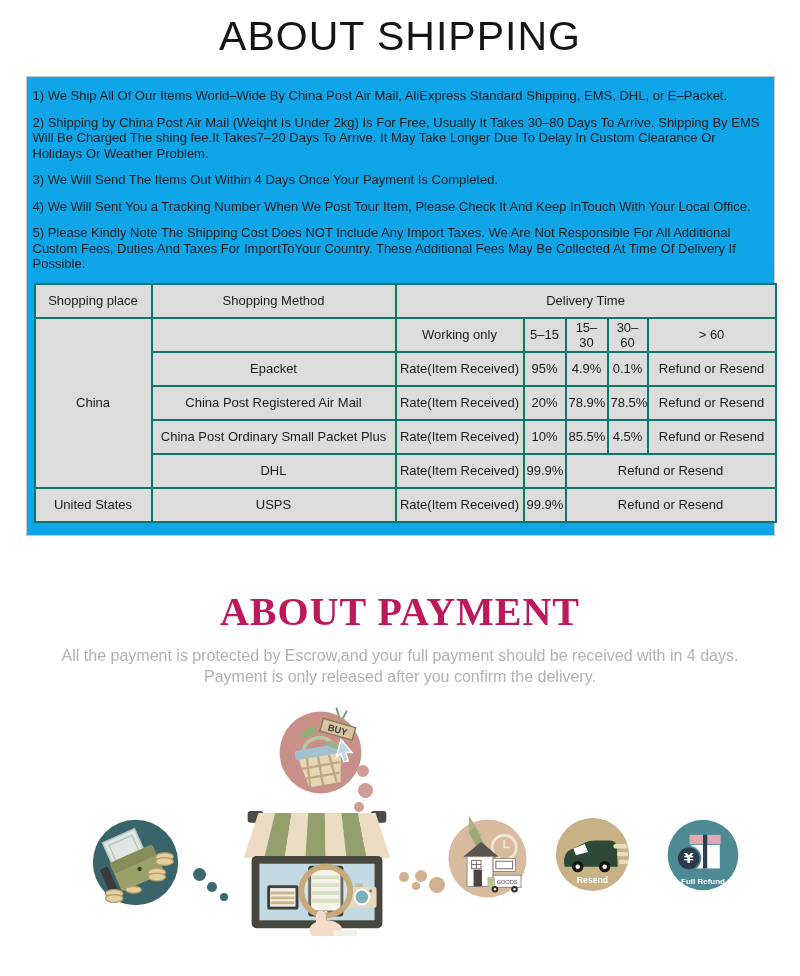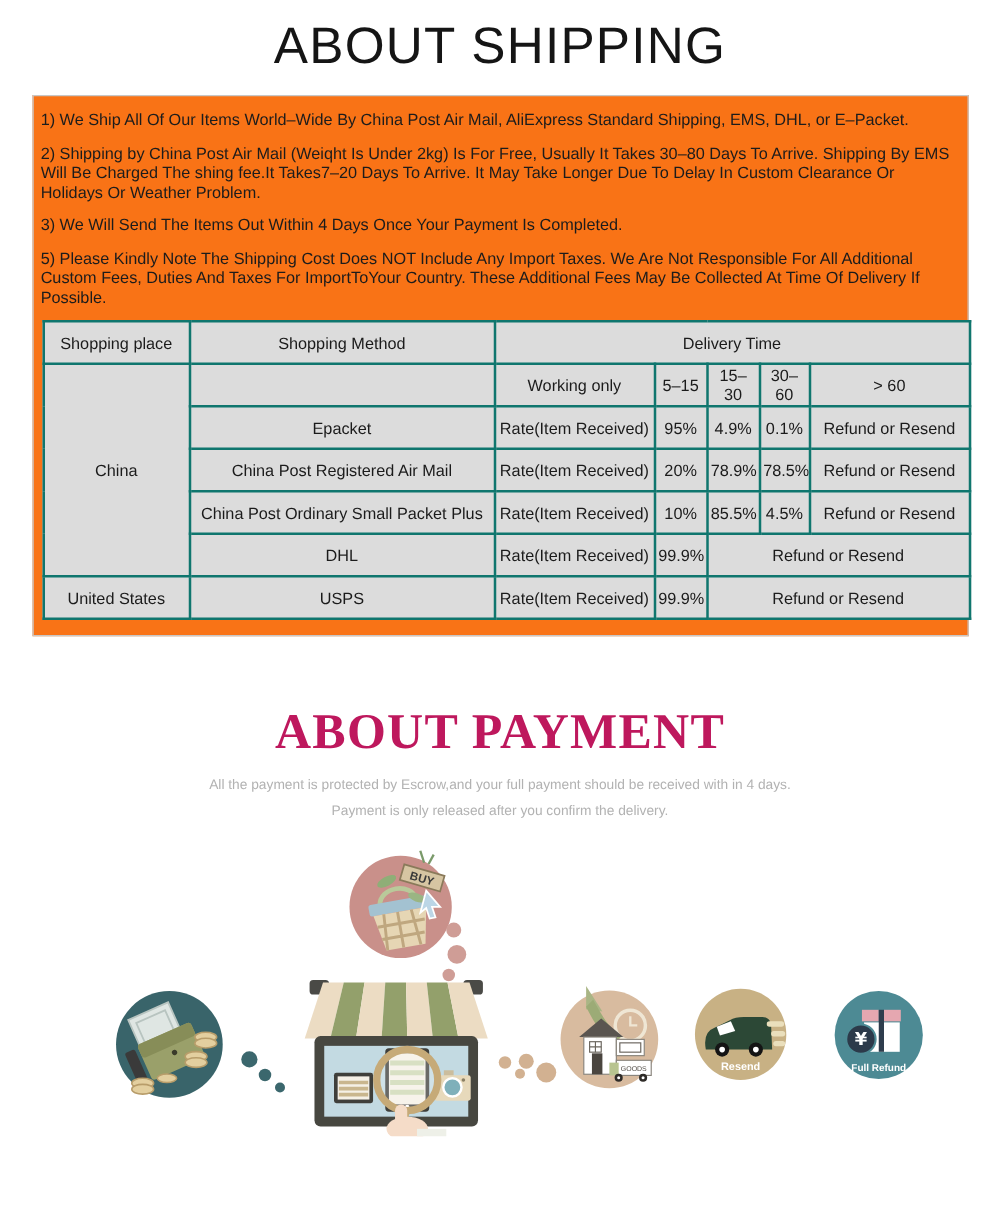--- a/index.html
+++ b/index.html
@@ -6,58 +6,59 @@
   body{
     width:800px;height:976px;position:relative;overflow:hidden;
     background:#ffffff;font-family:"Liberation Sans",sans-serif;
   }
   .shipping-title{
     margin:13px 0 0;text-align:center;font-size:41px;font-weight:400;
     letter-spacing:1px;color:#151515;
   }
   .notes-box{
     box-sizing:border-box;width:749px;margin:16px auto 0;
-    background:#f97316;border:1px solid #c7c7c7;
+    background:#0ea5e9;border:1px solid #c7c7c7;
     padding:11px 8px 12px 6px;
   }
   .notes-box p{
     margin:0 0 11px;font-size:13px;line-height:15.5px;color:#1c1c1c;
   }
   table.ship-table{
     border-collapse:collapse;table-layout:fixed;width:741px;margin:3px 0 0 1px;
     border:2px solid #4d4d4d;background:#dcdcdc;
   }
   table.ship-table td{
     border:2px solid #0f766e;text-align:center;vertical-align:middle;
     font-size:13px;color:#1b1b1b;height:32px;padding:0 2px;overflow:hidden;
   }
   .payment-title{
     margin:52px 0 0;text-align:center;
     font-family:"Liberation Serif",serif;font-weight:700;
     font-size:40px;letter-spacing:1px;color:#be185d;
   }
   .payment-sub{
-    margin:10px 0 0;text-align:center;font-size:11px;line-height:21px;color:#b2b2b2;
+    margin:10px 0 0;text-align:center;font-size:16px;line-height:21px;color:#b2b2b2;
   }
   .icons-area{position:relative;width:800px;height:243px;margin-top:4px;}
   .icons-area svg{position:absolute;display:block;}
   .dot{position:absolute;border-radius:50%;}
   .dot-pink{background:#cf9d96;}
   .dot-teal{background:#3b676d;}
   .dot-tan{background:#d2b191;}
 </style>
 </head>
 <body>
 
 <h1 class="shipping-title">ABOUT SHIPPING</h1>
 
 <div class="notes-box">
   <p>1) We Ship All Of Our Items World–Wide By China Post Air Mail, AliExpress Standard Shipping, EMS, DHL, or E–Packet.</p>
   <p>2) Shipping by China Post Air Mail (Weiqht Is Under 2kg) Is For Free, Usually It Takes 30–80 Days To Arrive. Shipping By EMS Will Be Charged The shing fee.It Takes7–20 Days To Arrive. It May Take Longer Due To Delay In Custom Clearance Or Holidays Or Weather Problem.</p>
   <p>3) We Will Send The Items Out Within 4 Days Once Your Payment Is Completed.</p>
+  <p>4) We Will Sent You a Tracking Number When We Post Tour Item, Please Check It And Keep InTouch With Your Local Office.</p>
   <p>5) Please Kindly Note The Shipping Cost Does NOT Include Any Import Taxes. We Are Not Responsible For All Additional Custom Fees, Duties And Taxes For ImportToYour Country. These Additional Fees May Be Collected At Time Of Delivery If Possible.</p>
 
   <table class="ship-table">
     <colgroup>
       <col style="width:117px">
         <col style="width:244px">
         <col style="width:128px">
       <col style="width:42px">
         <col style="width:42px">
         <col style="width:40px">

